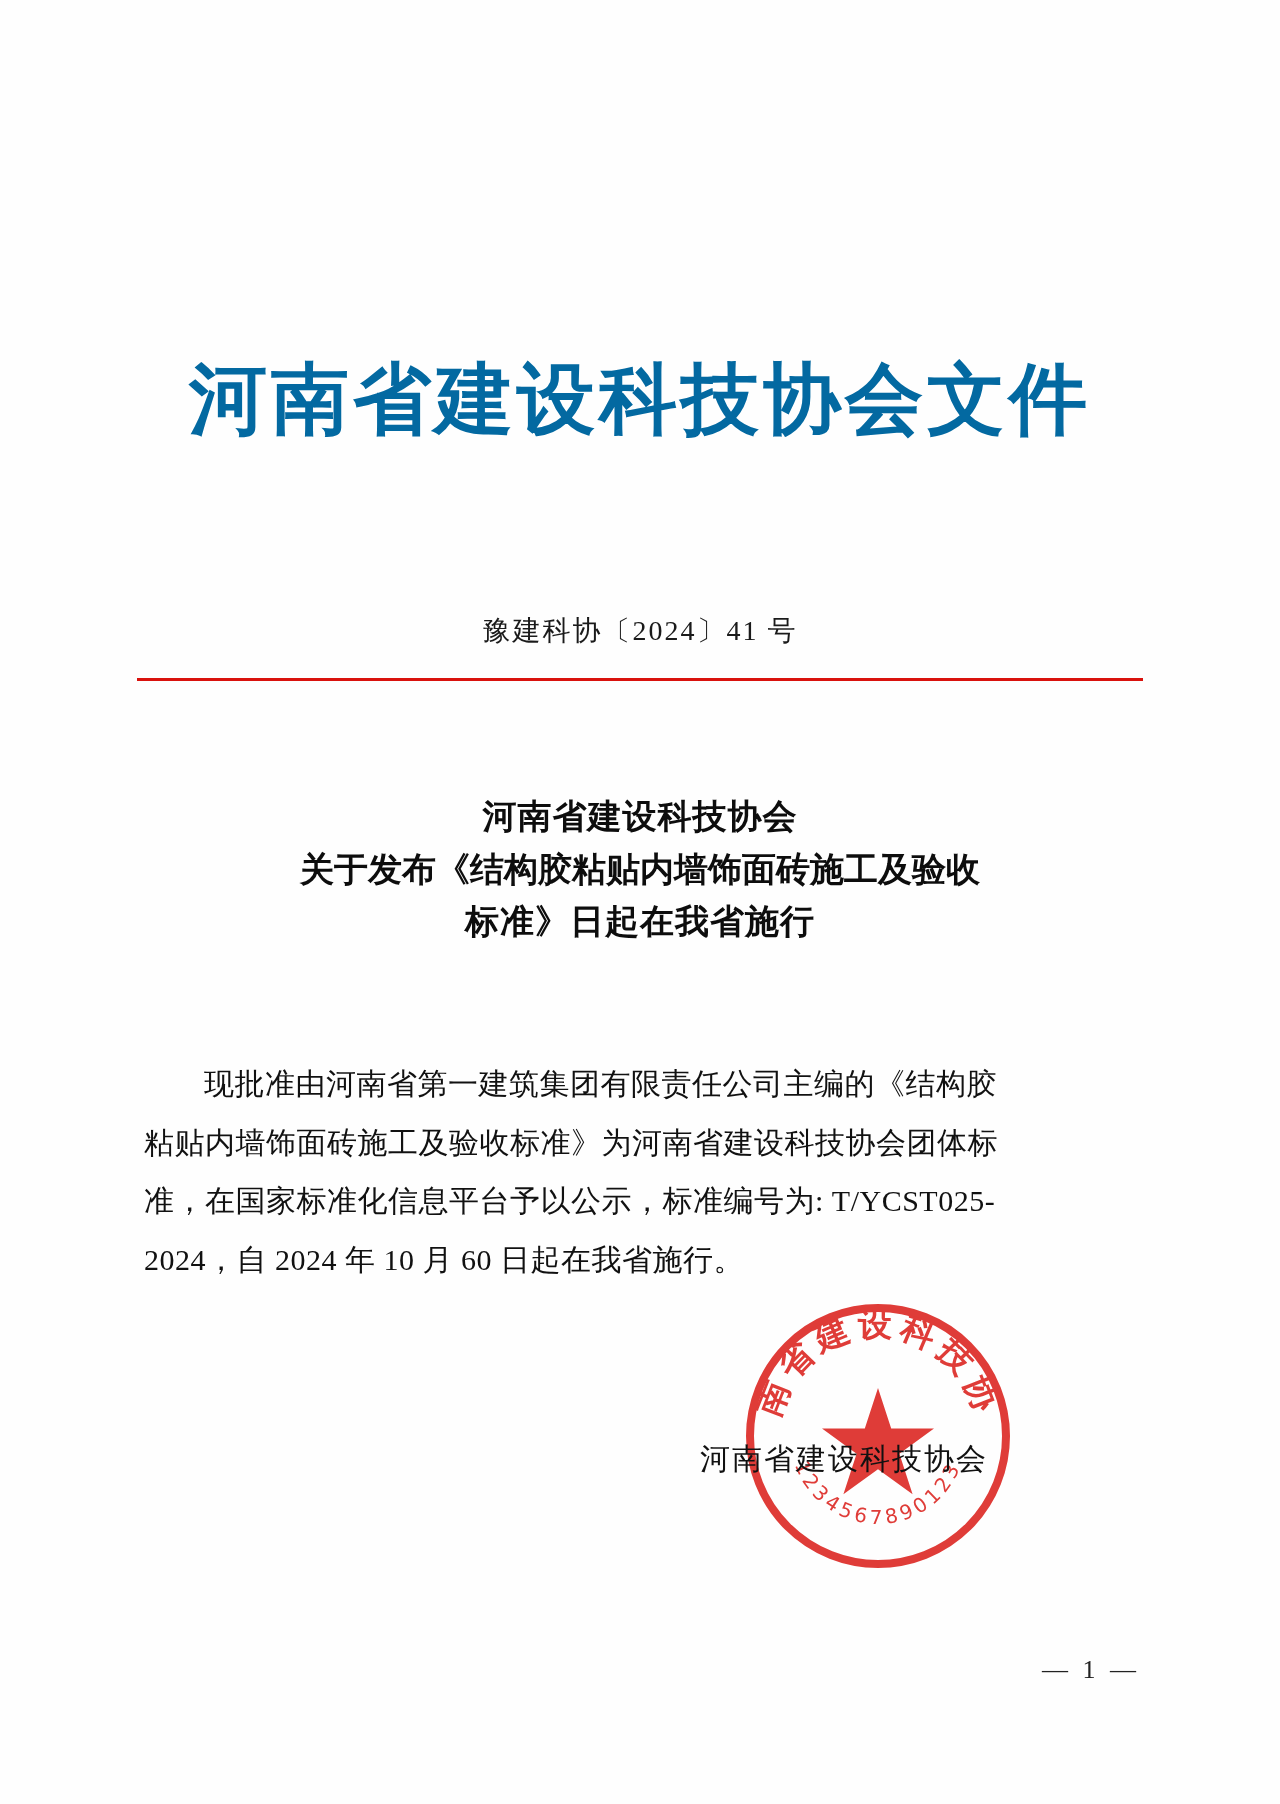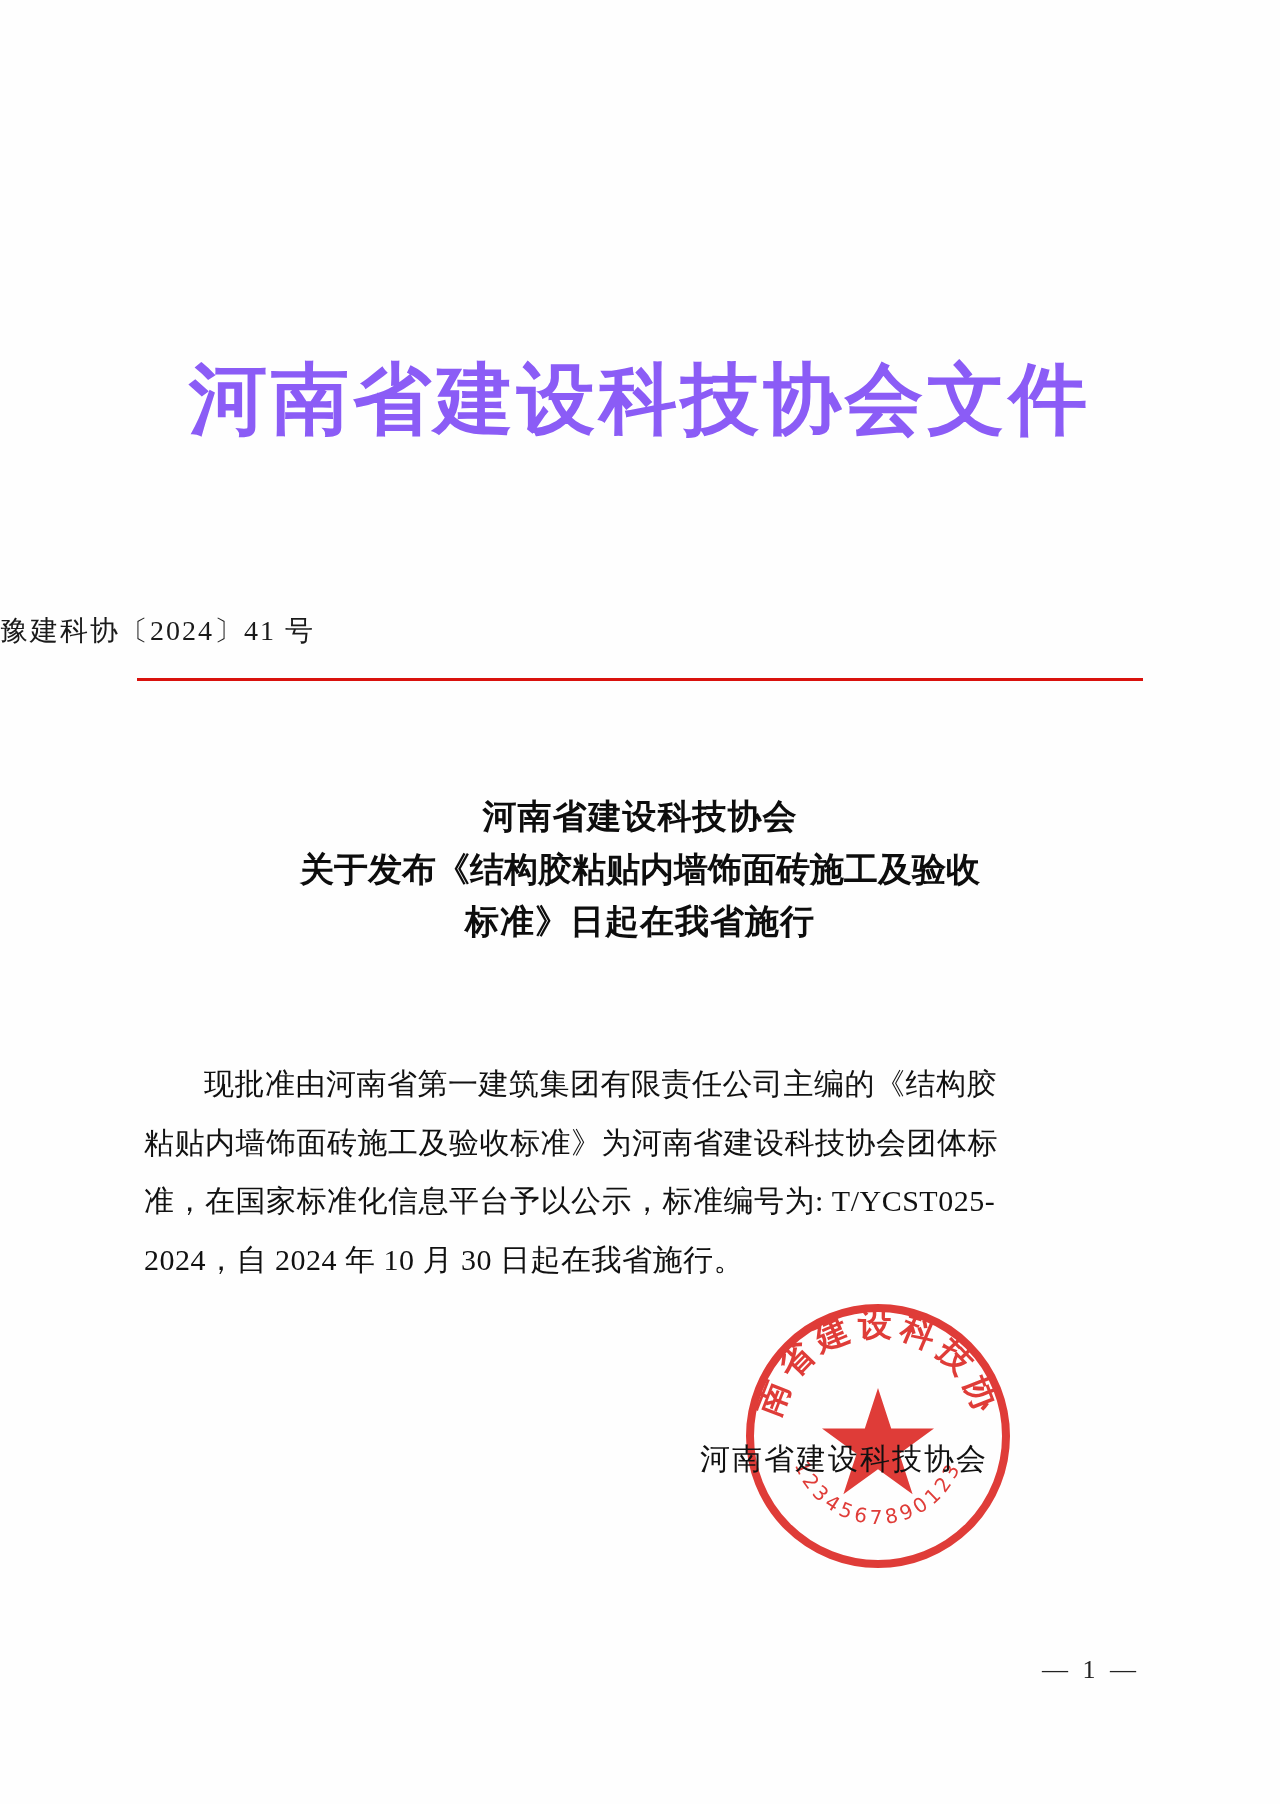--- a/index.html
+++ b/index.html
@@ -29,31 +29,31 @@
     left: 0;
     top: 360px;
     width: 1280px;
     text-align: center;
   }
   .masthead-title {
     font-family: "DejaVu Serif", "Liberation Serif", serif;
     font-weight: 700;
     font-size: 78px;
     letter-spacing: 4px;
-    color: #8b5cf6;
+    color: #0369a1;
     line-height: 1;
     white-space: nowrap;
   }
 
   .doc-number {
     position: absolute;
     left: 0;
     top: 612px;
     width: 1280px;
-    text-align: left;
+    text-align: center;
     font-family: "Liberation Serif", serif;
     font-size: 28px;
     letter-spacing: 2px;
     color: #1a1a1a;
   }
 
   .red-rule {
     position: absolute;
     left: 137px;
     top: 678px;
@@ -152,21 +152,21 @@
     <span class="title-line l1">河南省建设科技协会</span>
     <span class="title-line l2">关于发布《结构胶粘贴内墙饰面砖施工及验收</span>
     <span class="title-line l3">标准》日起在我省施行</span>
   </div>
 
   <div class="body-text">
     <p class="para">
       <span class="body-line" style="padding-left:2em;">现批准由河南省第一建筑集团有限责任公司主编的《结构胶</span>
       <span class="body-line">粘贴内墙饰面砖施工及验收标准》为河南省建设科技协会团体标</span>
       <span class="body-line">准，在国家标准化信息平台予以公示，标准编号为: T/YCST025-</span>
-      <span class="body-line">2024，自 2024 年 10 月 30 日起在我省施行。</span>
+      <span class="body-line">2024，自 2024 年 10 月 60 日起在我省施行。</span>
     </p>
   </div>
 
   <svg class="seal" viewBox="0 0 272 272" aria-hidden="true">
     <circle cx="136" cy="136" r="128" fill="none" stroke="#d9120d" stroke-width="8"></circle>
     <path id="sealArcTop" d="M 136 136 m -100 0 a 100 100 0 1 1 200 0" fill="none" stroke="none"></path>
     <text font-family="DejaVu Serif, Liberation Serif, serif" font-size="34" font-weight="700" fill="#d9120d" letter-spacing="6">
       <textPath href="#sealArcTop" startOffset="50%" text-anchor="middle">河南省建设科技协会</textPath>
     </text>
     <path id="sealArcBottom" d="M 136 136 m -88 0 a 88 88 0 0 0 176 0" fill="none" stroke="none"></path>

